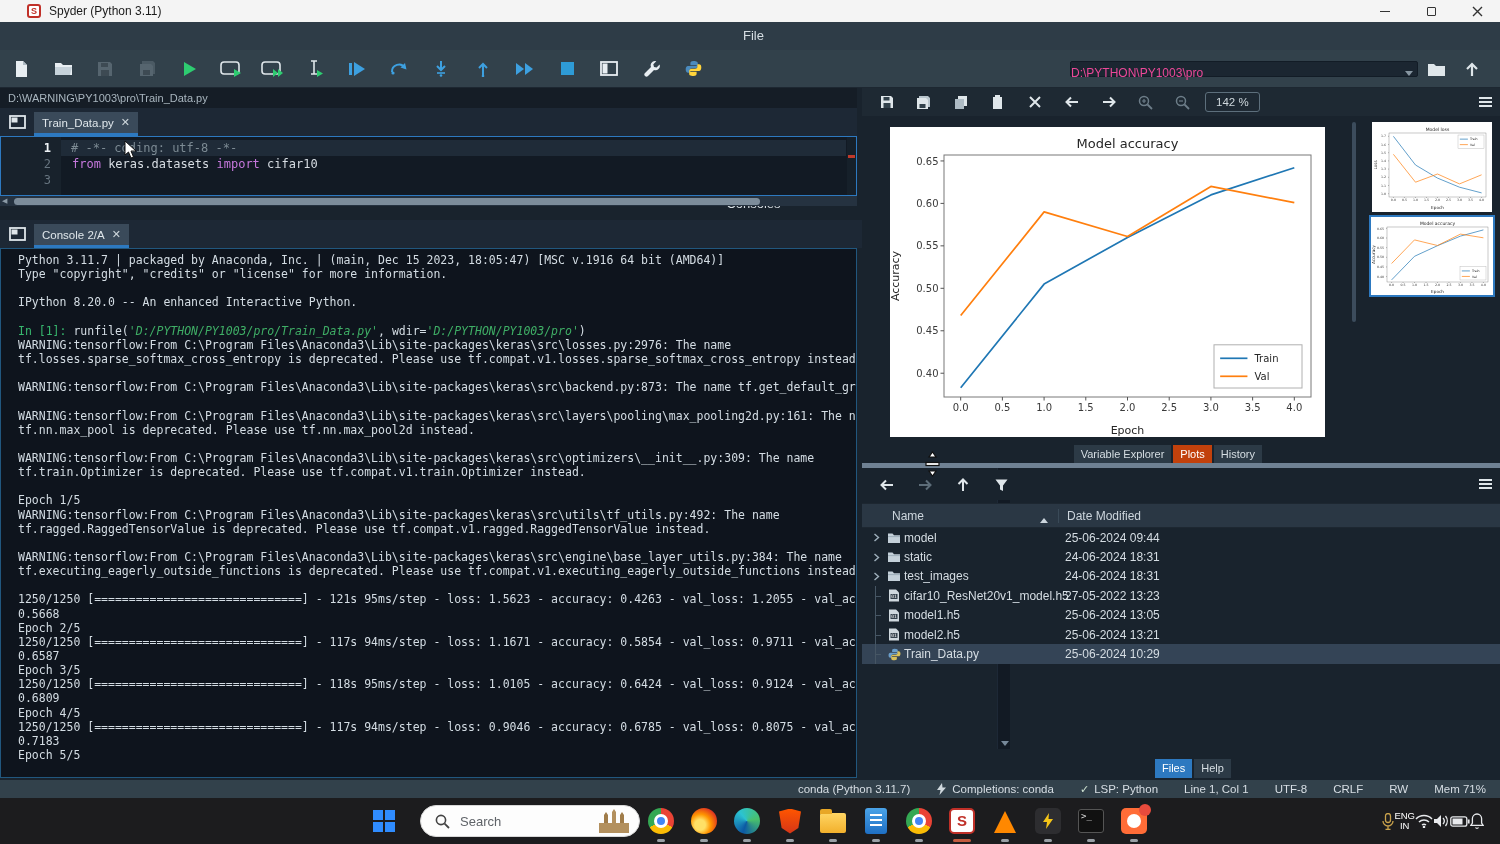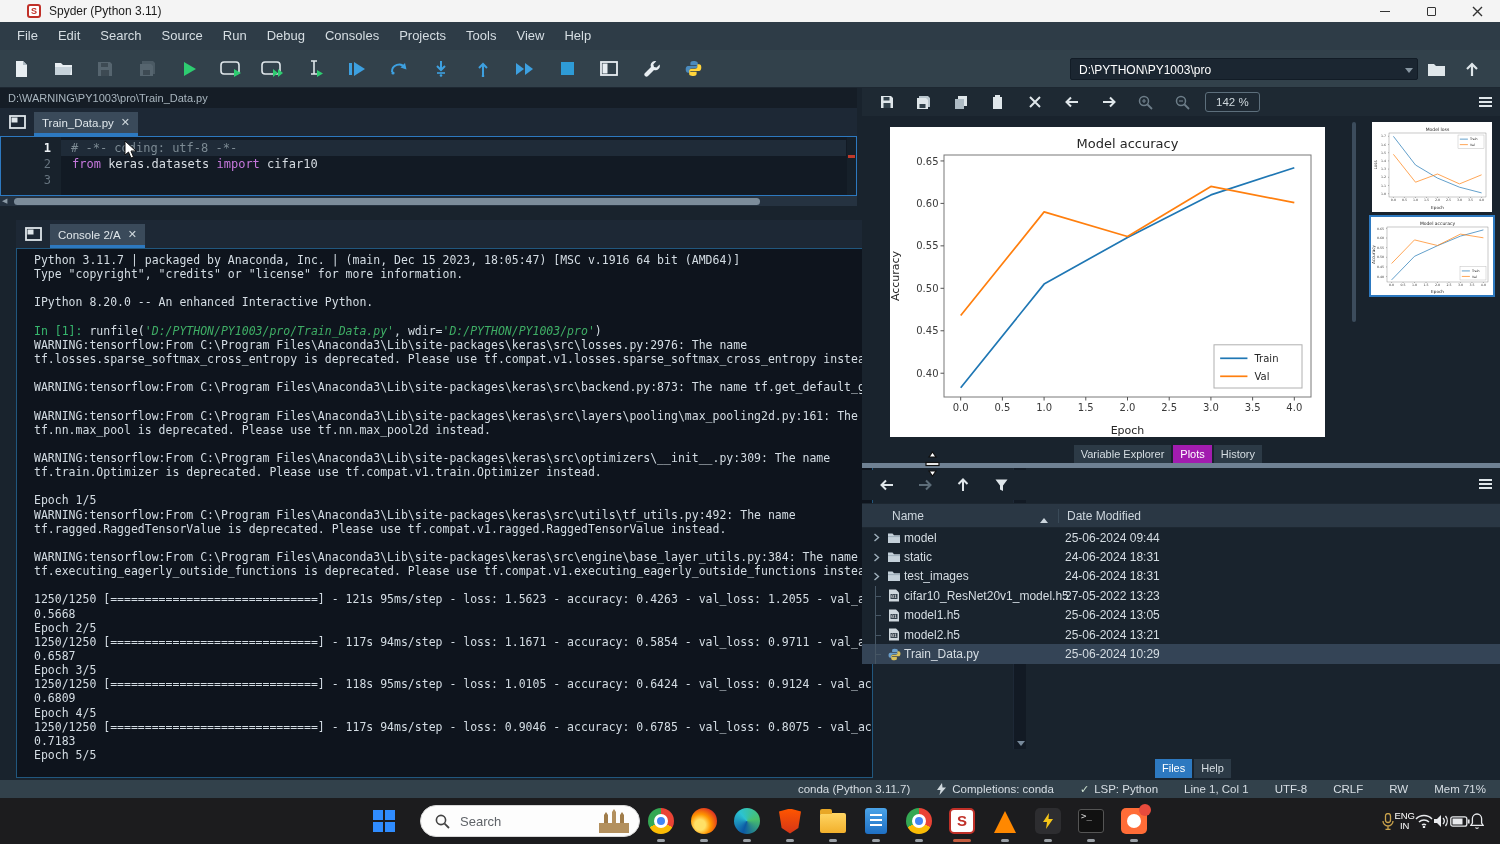--- a/index.html
+++ b/index.html
@@ -15,31 +15,31 @@
               font-size:9px; line-height:10px; text-align:center; }
   .win-title { font-size:12px; }
   .win-ctrls { position:absolute; right:0; top:0; height:22px; display:flex; }
   .wc { width:46px; height:22px; display:flex; align-items:center; justify-content:center; }
   .wc-min i { display:block; width:10px; height:0; border-top:1.5px solid #333; }
   .wc-max i { display:block; width:9px; height:9px; border:1.5px solid #333; border-radius:1px; }
   .wc-close svg { display:block; }
 
   
   .menubar { position:absolute; left:0; top:22px; width:1500px; height:28px;
-             background:#2e3c47; display:flex; align-items:center; padding-left:7px; }
+             background:#2e3c47; display:flex; align-items:center; padding-left:7px;flex-direction:column; }
   .menu-item { color:#d6dee3; font-size:13px; padding:0 10px; line-height:28px; }
 
   
   .toolbar { position:absolute; left:0; top:50px; width:1500px; height:38px;
              background:#32414b; border-bottom:1px solid #1d2731; display:flex; align-items:center; }
   .tbtn { width:42px; height:38px; display:flex; align-items:center; justify-content:center; }
   .cwd-group { position:absolute; right:10px; top:7px; display:flex; align-items:center; }
-  .cwd-box { width:348px; height:22px; background:#1b2631; border:1px solid #121c26;
-             border-radius:2px; color:#ffffff; font-size:12px; line-height:22px;
-             padding:0 18px 0 8px; position:relative; }
+  .cwd-box { width:348px; height:16px; background:#1b2631; border:1px solid #121c26;
+             border-radius:2px; color:#ec4899; font-size:12px; line-height:22px;
+             padding:0 18px 0 0; position:relative; }
   .cwd-box .dd { position:absolute; right:4px; top:9px; width:0; height:0;
                  border-left:4px solid transparent; border-right:4px solid transparent;
                  border-top:5px solid #8796a1; }
   .cwd-ico { width:36px; height:24px; display:flex; align-items:center; justify-content:center; }
 
   
   .pathbar { position:absolute; left:0; top:88px; width:857px; height:20px;
              background:#151d26; color:#a9b6bf; font-size:11px; line-height:20px; padding-left:8px; }
 
   .pane-tabbar { height:28px; display:flex; align-items:flex-end; background:#1d2835; }
@@ -61,21 +61,21 @@
   .code-line.current { background:#1f2b38; margin-left:-1px; }
   .tok-com { color:#7c8a93; }
   .tok-kw { color:#c678dd; }
   .ed-vscroll { position:absolute; right:0; top:0; width:9px; height:100%; background:#16202a; }
   .ed-vscroll .warnmark { position:absolute; left:1px; top:18px; width:7px; height:3px; background:#c0392b; }
   .ed-hscroll { position:absolute; left:0; top:88px; width:857px; height:10px; background:#253240; }
   .ed-hscroll .thumb { position:absolute; left:14px; top:1.5px; width:746px; height:7px;
                        background:#7c8c9a; border-radius:4px; }
   .scroll-arrow { position:absolute; color:#8b9aa6; font-size:7px; top:1px; }
 
-  .console { position:absolute; left:16px; top:220px; width:1011px; height:558px; }
+  .console { position:absolute; left:0; top:220px; width:1011px; height:558px; }
   .console .right-icons { position:absolute; right:8px; top:4px; display:flex; gap:28px; align-items:center; }
   .console-body { position:absolute; left:0; top:28px; width:857px; height:530px;
                   background:#0e141d; border:1px solid #21577e; padding:4px 20px 0 8px;
                   font-family:"DejaVu Sans Mono",monospace; font-size:11.5px; line-height:14.15px;
                   color:#d4dde4; overflow:hidden; }
   .cline { white-space:pre; height:14.15px;margin-left:9px; }
   .tok-p { color:#37b86e; font-weight:normal; }
   .tok-s { color:#3faf66; font-style:italic; }
   .con-vscroll { position:absolute; right:1px; top:1px; width:13px; height:528px;
                  background:#121a24; border-left:1px solid #1d2836; }
@@ -98,21 +98,21 @@
   .plots-main { position:absolute; left:862px; top:116px; width:638px; height:329px; background:#19232d; }
   .figure-card { position:absolute; left:28px; top:11px; width:435px; height:310px; background:#fff; }
   .thumb-scroll { position:absolute; left:490px; top:6px; width:4px; height:200px; background:#3c4c5c; border-radius:2px; }
   .thumb1 { position:absolute; left:510px; top:6px; width:120px; height:90px; background:#fff; padding:2px; }
   .thumb2 { position:absolute; left:507px; top:99px; width:126px; height:82px; background:#fff;
             border:2px solid #2d79c0; padding:1px; }
 
   .rtabs { position:absolute; left:862px; top:445px; width:638px; height:20px; background:#19232d; }
   .rtabs-row { position:absolute; right:238px; top:0; display:flex; gap:2px; }
   .rtab { height:19px; background:#2c3a46; color:#d6dee3; font-size:11px; line-height:19px; padding:0 7px; }
-  .rtab.active { background:#a21caf; color:#fff; }
+  .rtab.active { background:#c2410c; color:#fff; }
 
   .hsplit { position:absolute; left:862px; top:463px; width:638px; height:5px; background:#6f8193; }
 
   
   .files-toolbar { position:absolute; left:862px; top:470px; width:638px; height:30px;
                    background:#19232d; display:flex; align-items:center; padding-left:6px; }
   .fbtn { width:38px; height:30px; display:flex; align-items:center; justify-content:center;
           color:#dfe6ea; font-size:14px; }
   .fbtn.dim { color:#5d6d79; }
   .files-head { position:absolute; left:862px; top:503px; width:638px; height:25px;

